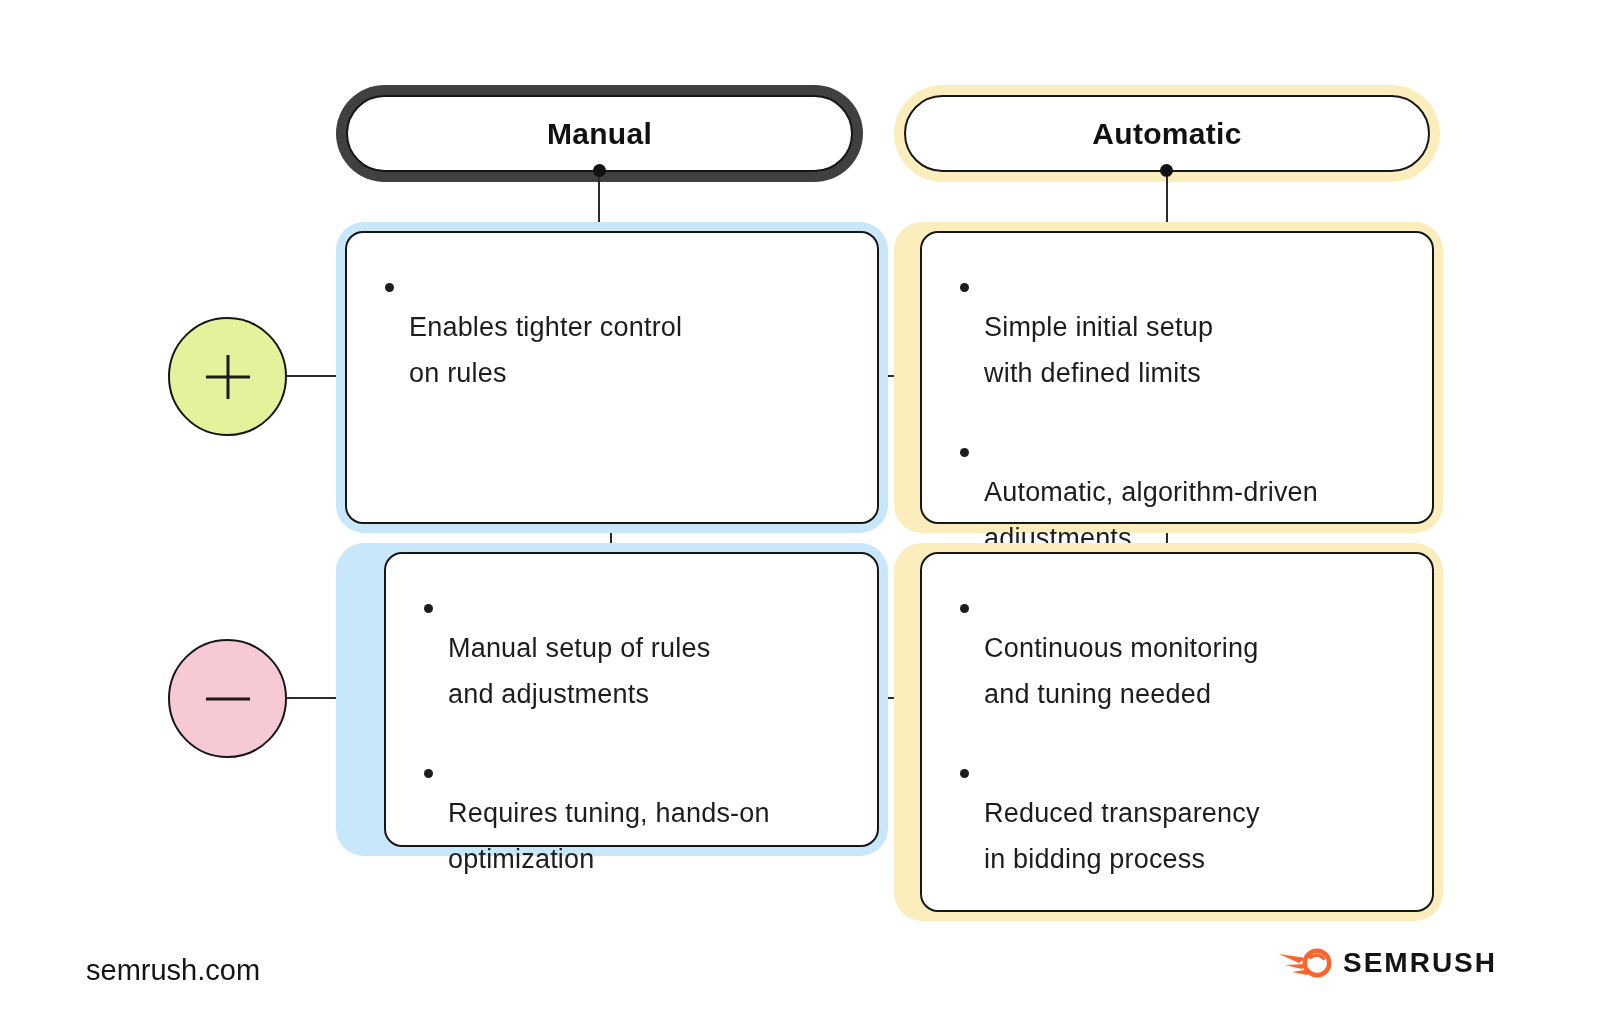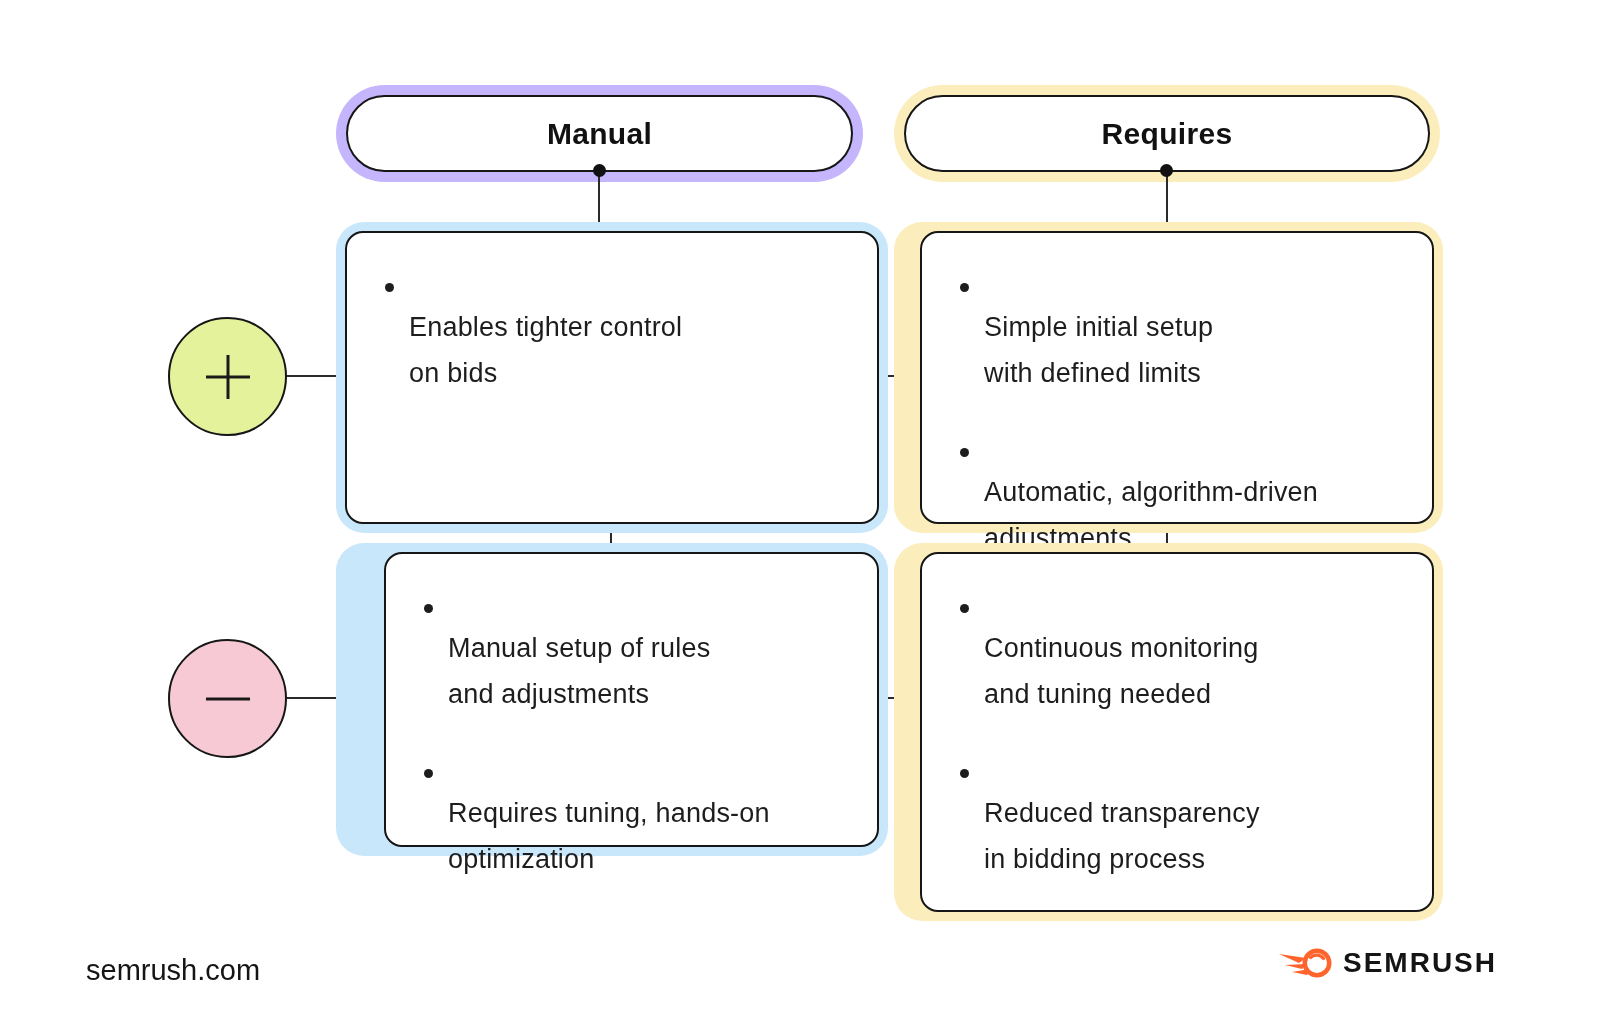--- a/index.html
+++ b/index.html
@@ -9,21 +9,21 @@
   }
 
   
   .pill { position:absolute; border-radius:60px; padding:10px; box-sizing:border-box; z-index:1; }
   .pill-inner {
     width:100%; height:100%; background:#ffffff; border:2px solid #161616;
     border-radius:45px; box-sizing:border-box;
     display:flex; align-items:center; justify-content:center;
     font-size:30px; font-weight:bold; color:#111; letter-spacing:.3px;
   }
-  #pill-manual    { left:336px; top:85px;  width:527px; height:97px; background:#c4b5fd; }
+  #pill-manual    { left:336px; top:85px;  width:527px; height:97px; background:#404040; }
   #pill-automated { left:894px; top:85px;  width:546px; height:97px; background:#FBEEBC; }
 
   
   .cardbox { position:absolute; border-radius:28px; padding:9px; box-sizing:border-box; z-index:1; }
   .cardbox.blue   { background:#C8E7FA; }
   .cardbox.yellow { background:#FBEEBC;padding-left:26px; }
   .card-inner {
     width:100%; height:100%; background:#ffffff; border:2px solid #161616;
     border-radius:18px; box-sizing:border-box; padding:31px 18px 0 38px;
   }
@@ -73,21 +73,21 @@
 </style>
 </head>
 <body>
 
 <div class="stage">
 
   <div class="pill" id="pill-manual">
     <div class="pill-inner">Manual</div>
   </div>
   <div class="pill" id="pill-automated">
-    <div class="pill-inner">Requires</div>
+    <div class="pill-inner">Automatic</div>
   </div>
 
   <div class="line" id="conn-manual-top"></div>
   <div class="line" id="conn-auto-top"></div>
   <div class="conn-dot" id="dot-manual"></div>
   <div class="conn-dot" id="dot-auto"></div>
   <div class="line" id="conn-manual-mid"></div>
   <div class="line" id="conn-auto-mid"></div>
   <div class="line" id="conn-row-top"></div>
   <div class="line" id="conn-row-bottom"></div>
@@ -101,21 +101,21 @@
   <div class="sign-circle" id="minus-circle">
     <span class="hbar"></span>
   </div>
 
   <div class="cardbox blue" id="box-manual-pros">
     <div class="card-inner">
       <div class="bullet">
         <span class="bdot"></span>
         <div class="txt">
           <div>Enables tighter control</div>
-          <div>on bids</div>
+          <div>on rules</div>
         </div>
       </div>
     </div>
   </div>
 
   <div class="cardbox yellow" id="box-auto-pros">
     <div class="card-inner">
       <div class="bullet">
         <span class="bdot"></span>
         <div class="txt">

